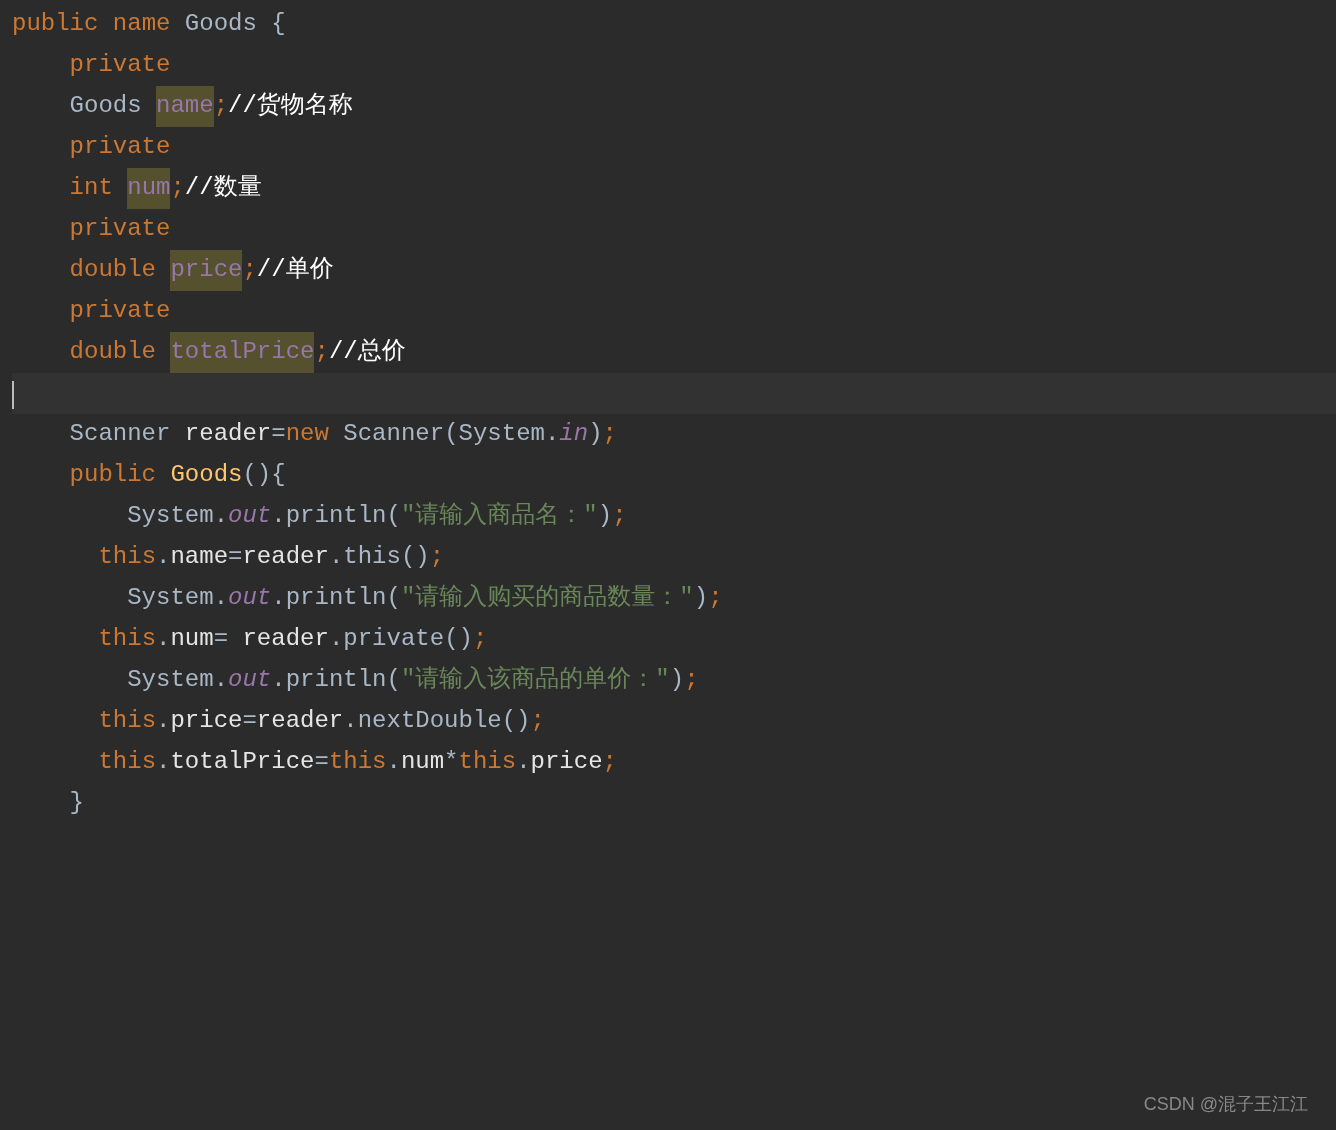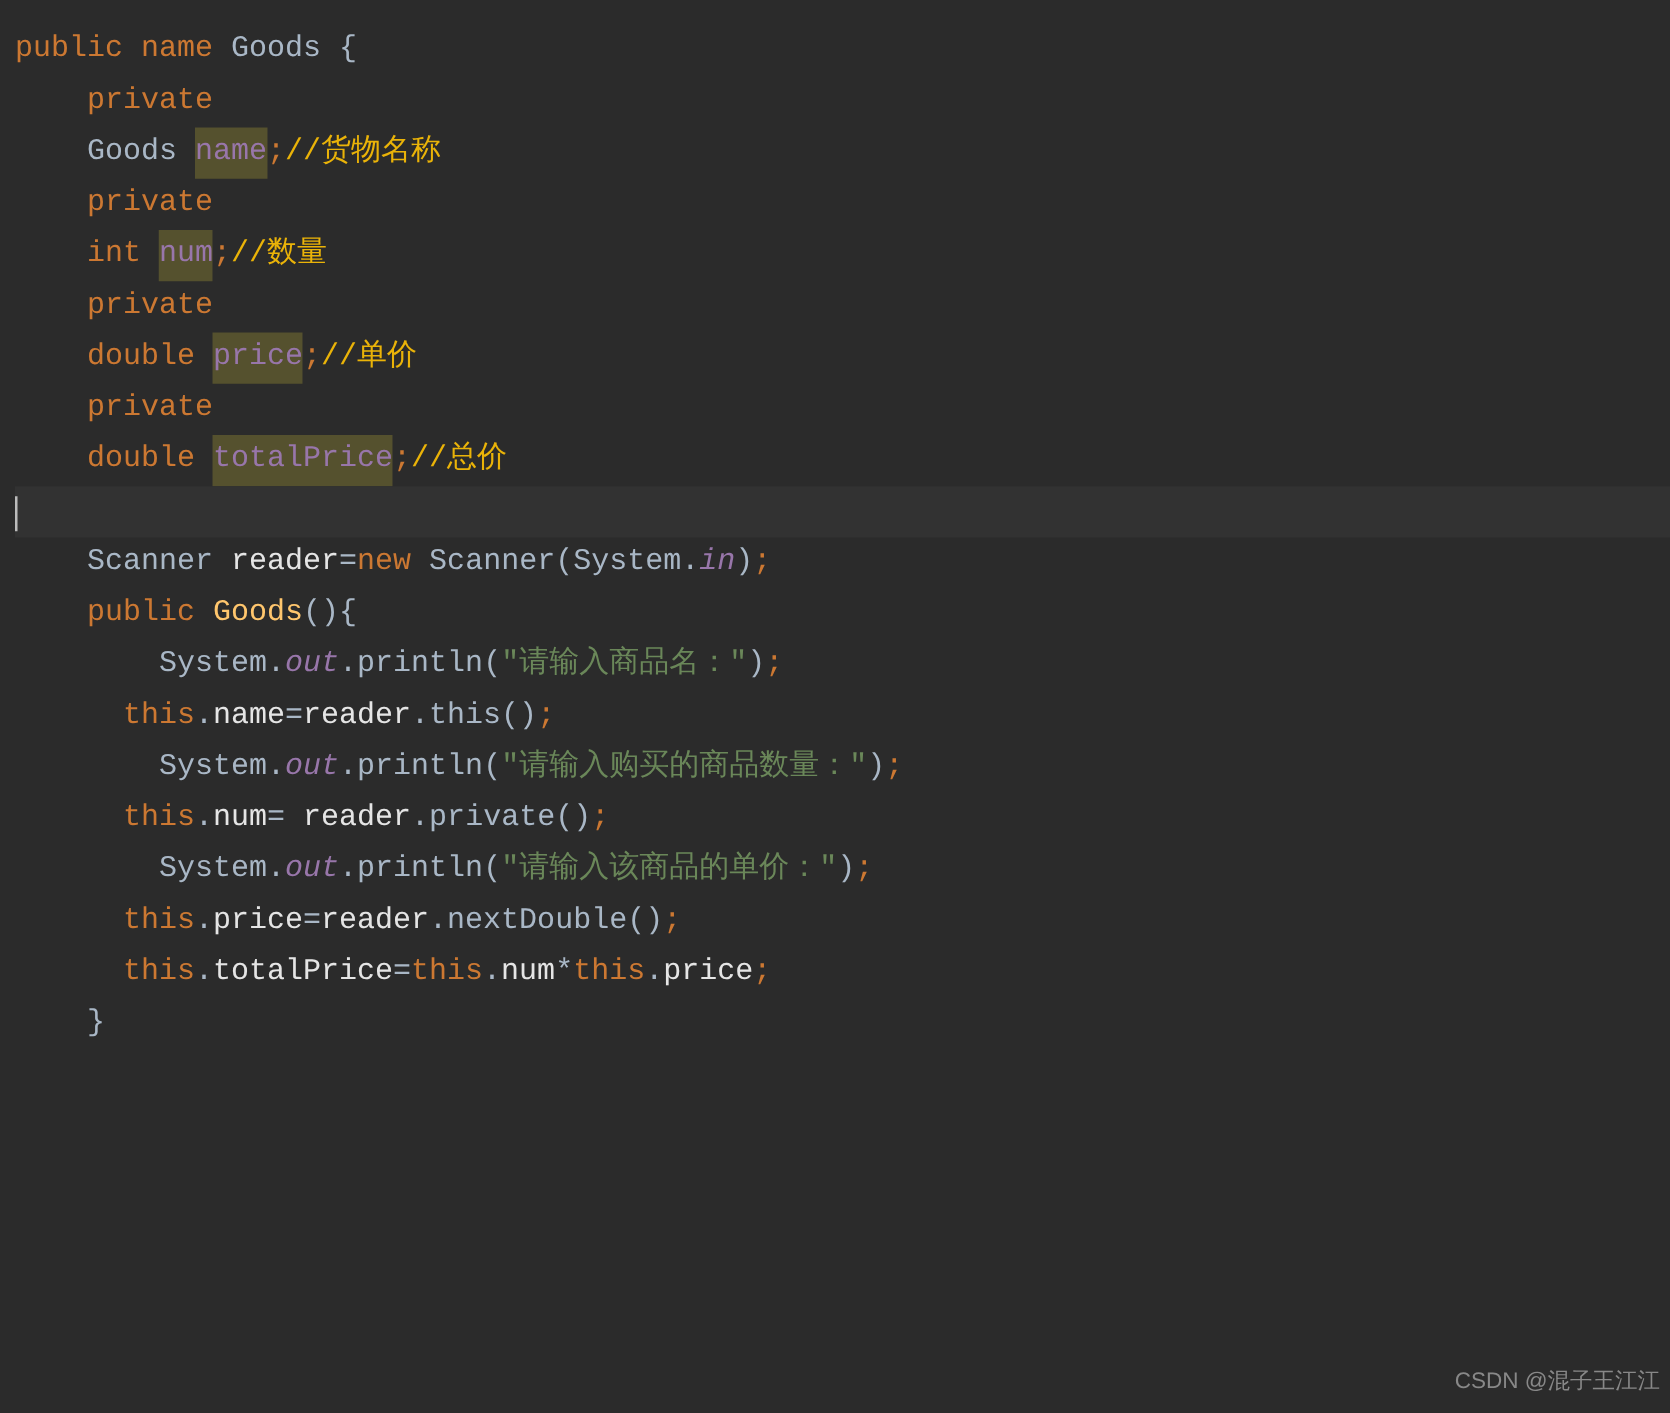--- a/index.html
+++ b/index.html
@@ -13,21 +13,21 @@
       font-size: 24px;
       line-height: 1.7;
       color: #a9b7c6;
       padding: 0;
       width: 1336px;
       height: 1130px;
       overflow: hidden;
       position: relative;
     }
     .code-editor {
-      padding: 20px 0 0 12px;
+      padding: 4px 0 0 12px;
       position: relative;
     }
     .line {
       white-space: pre;
       height: 41px;
       display: flex;
       align-items: center;
     }
     .line-highlight {
       background-color: #323232;
@@ -41,31 +41,31 @@
       top: 8px;
       width: 2px;
       height: 28px;
       background-color: #bbbbbb;
     }
     .kw { color: #cc7832; }
     .type { color: #a9b7c6; }
     .field { color: #e5e5e5; }
     .field-hl { color: #9876aa; background-color: #55512e; }
     .string { color: #6a8759; }
-    .comment { color: #eab308; }
+    .comment { color: #ffffff; }
     .semi { color: #cc7832; }
     .method { color: #ffc66d; }
     .static-field { color: #9876aa; font-style: italic; text-align: right; }
     .paren { color: #a9b7c6; }
     .brace { color: #a9b7c6; }
     .op { color: #a9b7c6; }
     .watermark {
       position: absolute;
       bottom: 10px;
-      right: 8px;
+      right: 28px;
       color: #888888;
       font-size: 18px;
       font-family: sans-serif;
     }
   </style>
 </head>
 <body>
 
 <div class="code-editor">
   <div class="line"><span class="kw">public</span><span> </span><span class="kw">name</span><span> </span><span class="type">Goods</span><span> </span><span class="brace">{</span></div>

